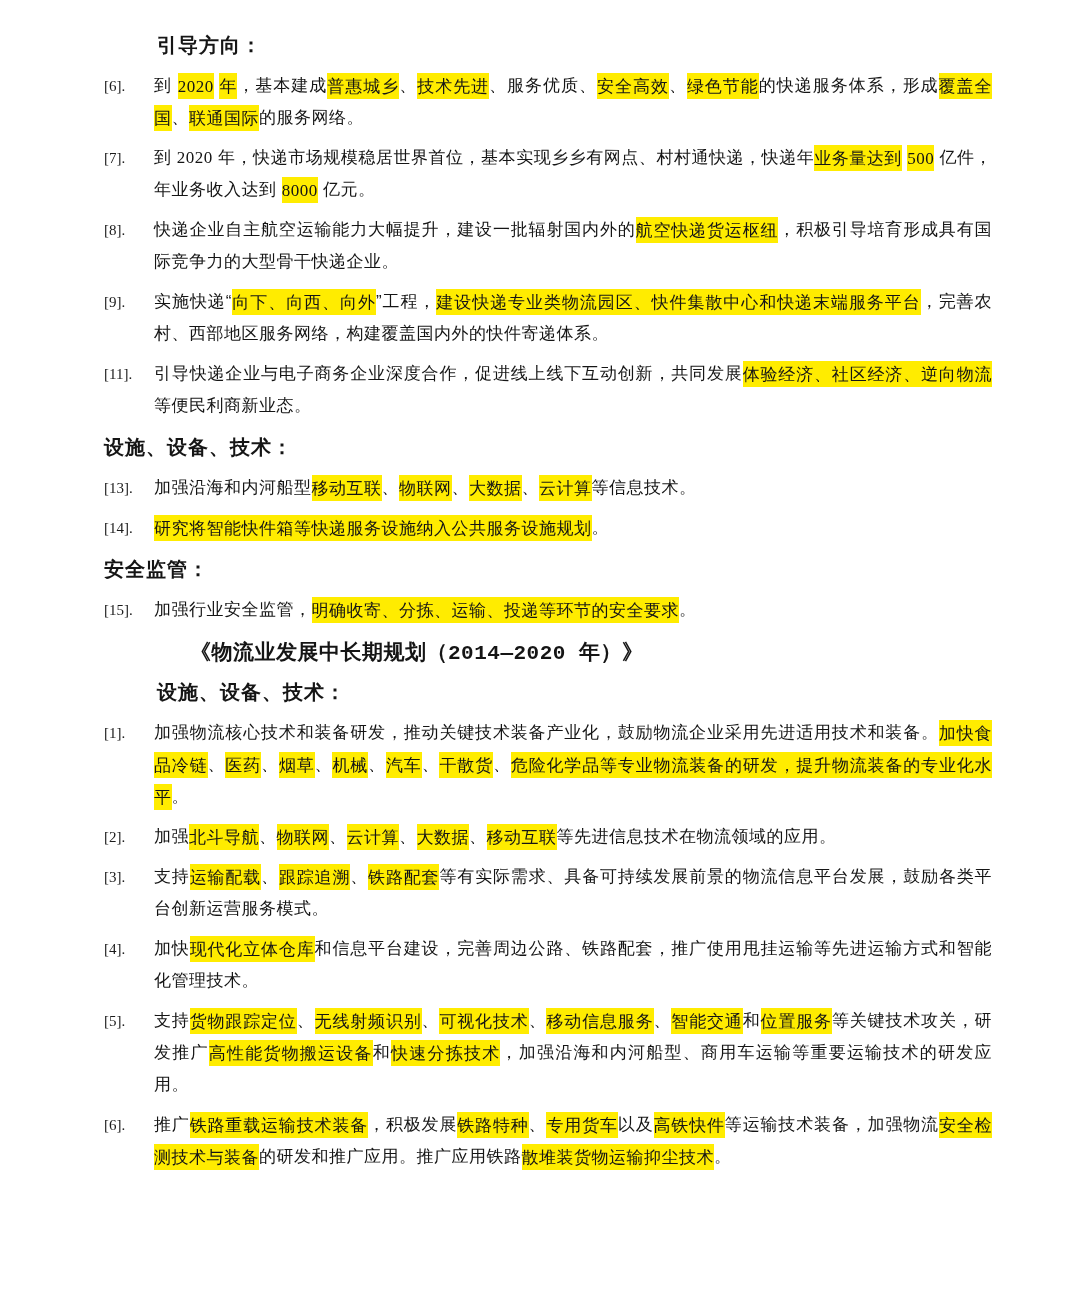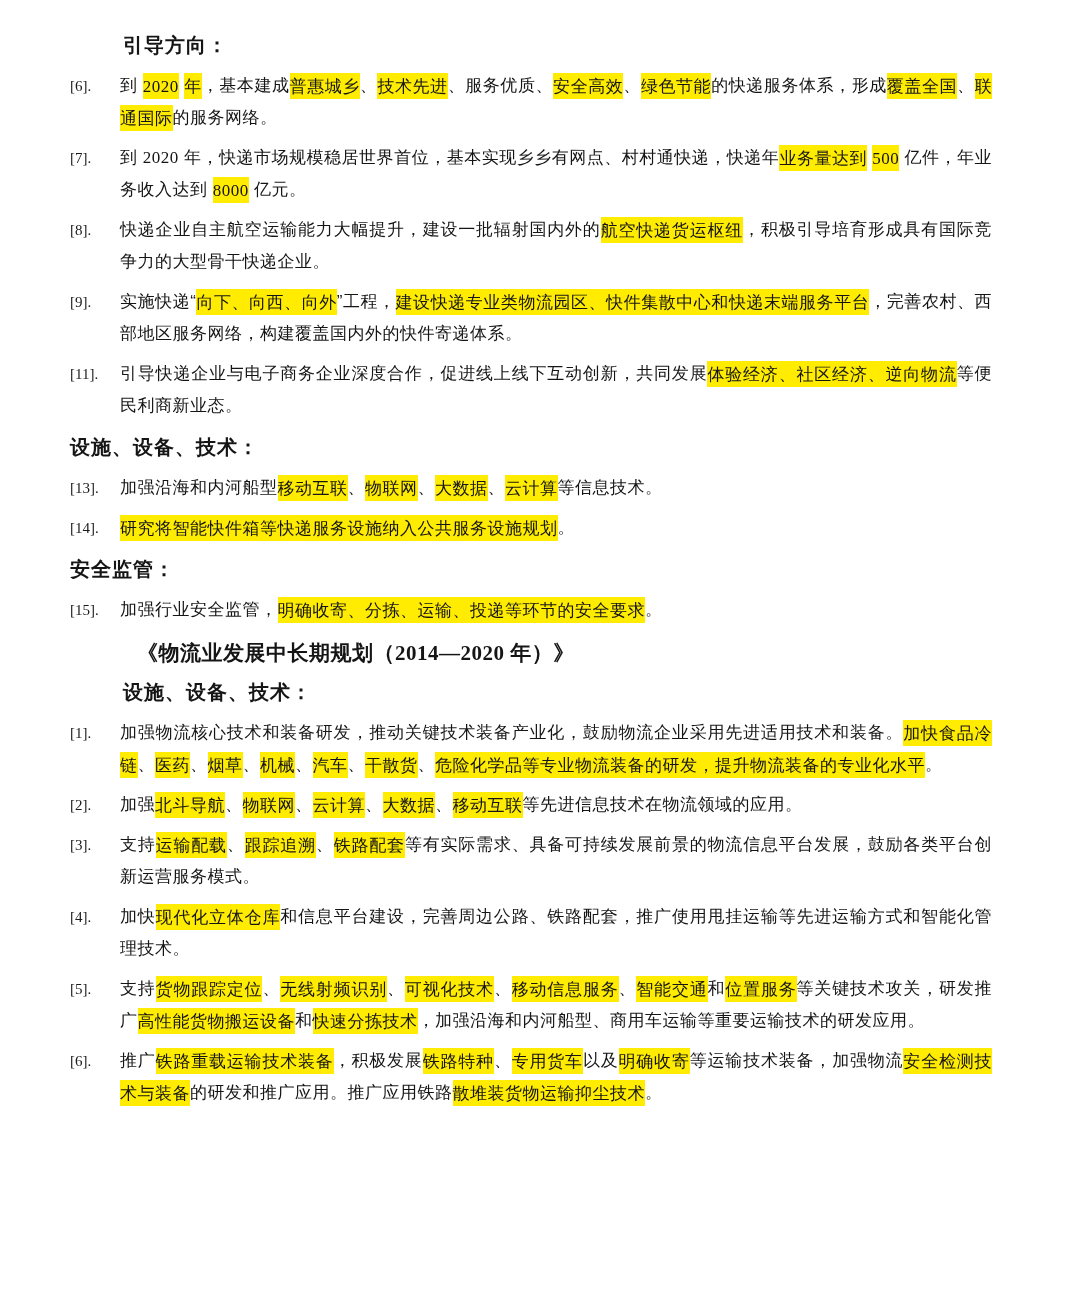--- a/index.html
+++ b/index.html
@@ -5,36 +5,36 @@
   html, body { margin: 0; padding: 0; }
   body {
     width: 1080px;
     height: 1291px;
     background: #ffffff;
     color: #151515;
     font-family: "Liberation Sans", sans-serif;
     overflow: hidden;
   }
   .doc {
-    padding: 20px 88px 0 70px;
+    padding: 20px 88px 0 104px;
   }
   .heading {
     font-weight: bold;
     font-size: 20px;
     line-height: 26px;
     margin: 12px 0 12px 0;
     letter-spacing: 1px;
   }
   .heading.indent { margin-left: 53px; }
   .doc-title {
-    font-family: Liberation Serif, serif;
+    font-family: Liberation Mono, monospace;
     font-weight: bold;
     font-size: 21px;
     line-height: 27px;
-    margin: 14px 0 10px 67px;
+    margin: 14px 0 10px 86px;
     letter-spacing: 0.5px;
   }
   .item {
     display: flex;
     margin: 0 0 8px 0;
   }
   .item .label {
     flex: 0 0 50px;
     font-family: "Liberation Serif", serif;
     font-size: 15px;
@@ -111,16 +111,16 @@
       <div class="item">
         <div class="label">[4].</div>
         <div class="text"><span>加快</span><span class="hl">现代化立体仓库</span><span>和信息平台建设，完善周边公路、铁路配套，推广使用甩挂运输等先进运输方式和智能化管理技术。</span></div>
       </div>
       <div class="item">
         <div class="label">[5].</div>
         <div class="text"><span>支持</span><span class="hl">货物跟踪定位</span><span>、</span><span class="hl">无线射频识别</span><span>、</span><span class="hl">可视化技术</span><span>、</span><span class="hl">移动信息服务</span><span>、</span><span class="hl">智能交通</span><span>和</span><span class="hl">位置服务</span><span>等关键技术攻关，研发推广</span><span class="hl">高性能货物搬运设备</span><span>和</span><span class="hl">快速分拣技术</span><span>，加强沿海和内河船型、商用车运输等重要运输技术的研发应用。</span></div>
       </div>
       <div class="item">
         <div class="label">[6].</div>
-        <div class="text"><span>推广</span><span class="hl">铁路重载运输技术装备</span><span>，积极发展</span><span class="hl">铁路特种</span><span>、</span><span class="hl">专用货车</span><span>以及</span><span class="hl">明确收寄</span><span>等运输技术装备，加强物流</span><span class="hl">安全检测技术与装备</span><span>的研发和推广应用。推广应用铁路</span><span class="hl">散堆装货物运输抑尘技术</span><span>。</span></div>
+        <div class="text"><span>推广</span><span class="hl">铁路重载运输技术装备</span><span>，积极发展</span><span class="hl">铁路特种</span><span>、</span><span class="hl">专用货车</span><span>以及</span><span class="hl">高铁快件</span><span>等运输技术装备，加强物流</span><span class="hl">安全检测技术与装备</span><span>的研发和推广应用。推广应用铁路</span><span class="hl">散堆装货物运输抑尘技术</span><span>。</span></div>
       </div>
     </div>
 </div>
 
 </body></html>

